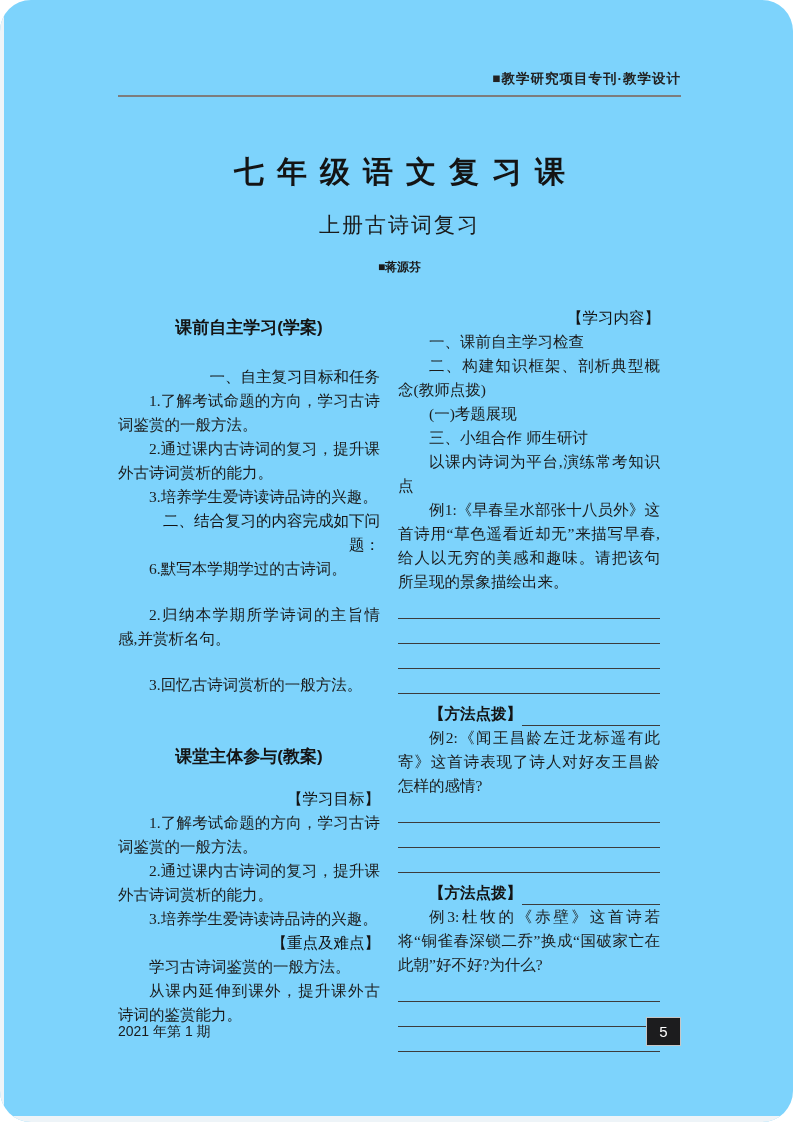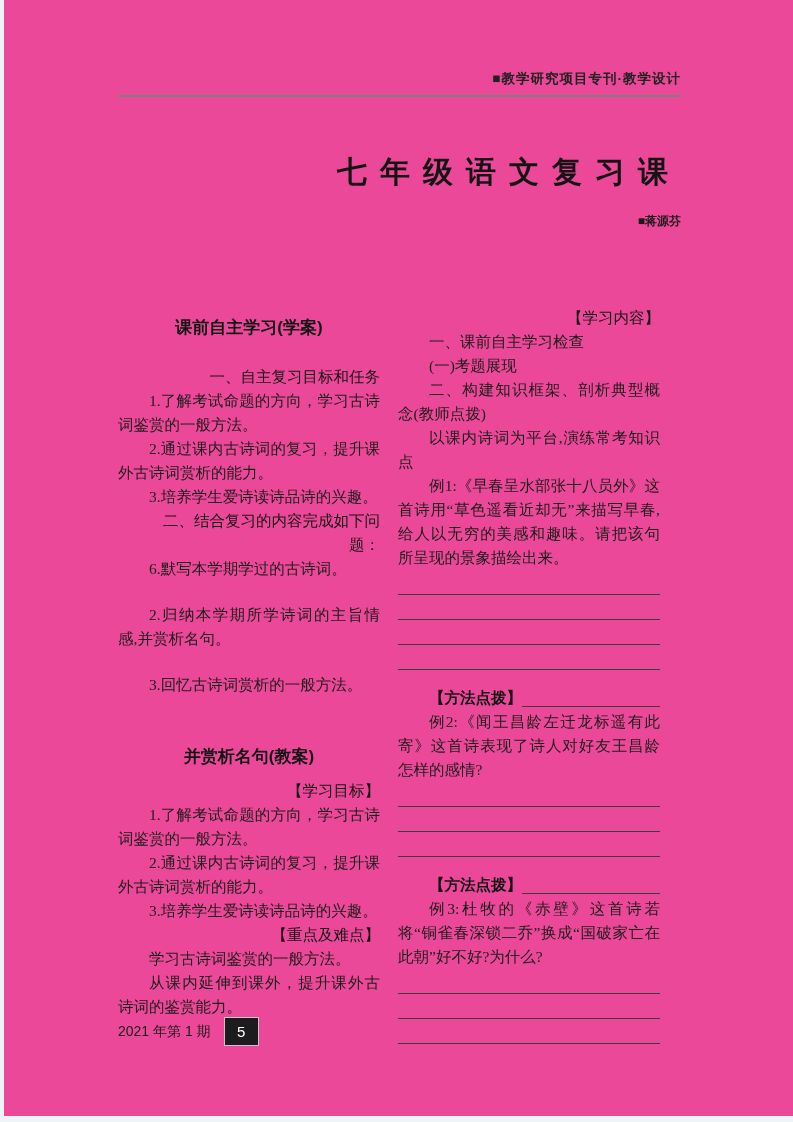--- a/index.html
+++ b/index.html
@@ -1,34 +1,35 @@
 <!DOCTYPE html>
 <html><head>
 <meta charset="utf-8">
 <style>
   html,body { margin:0; padding:0; background:#ffffff; }
   .page {
-    position:relative; width:793px; height:1122px; background:#ec4899;
+    position:relative; width:793px; height:1122px; background:#7dd3fc;
     overflow:hidden; color:#1c1c1c;
     font-family:"Liberation Serif","DejaVu Serif",serif;
+    border-radius:31px;
   }
   
   .edge-left  { position:absolute; left:0; top:0; width:4px; height:100%; background:#eef4f8; }
   .edge-bottom{ position:absolute; left:0; bottom:0; width:100%; height:6px; background:#eef4f8; }
 
   
   .journal-header {
     position:absolute; top:70px; left:118px; width:563px;
     text-align:right; font-family:"Liberation Sans","DejaVu Sans",sans-serif;
     font-size:13.5px; font-weight:600; letter-spacing:1px; color:#222;
   }
   .header-rule { position:absolute; top:95px; left:118px; width:563px; height:2px; background:#7d7d7d; }
 
   
-  .title-block { position:absolute; top:152px; left:118px; width:563px; text-align:right; }
+  .title-block { position:absolute; top:152px; left:118px; width:563px; text-align:center; }
   .page-title {
     font-family:"Liberation Sans","DejaVu Sans",sans-serif;
     font-size:30px; font-weight:bold; letter-spacing:13px; text-indent:13px;
     color:#141414; margin:0;
   }
   .page-subtitle { font-size:21px; letter-spacing:2px; margin-top:18px; color:#1a1a1a; }
   .author { font-family:"Liberation Sans","DejaVu Sans",sans-serif;
     font-size:12px; font-weight:bold; margin-top:20px; color:#1a1a1a; }
 
   
@@ -39,95 +40,97 @@
     text-align:center; font-weight:bold; font-size:17px;
     font-family:"Liberation Sans","DejaVu Sans",sans-serif; color:#141414;
   }
   .subhead {
     font-weight:normal; text-indent:2em;
     font-family:"Liberation Sans","DejaVu Sans",sans-serif; color:#141414;text-align:right;
   }
   .para { text-indent:2em; text-align:justify; }
 
   .mt8  { margin-top:25px; }
-  .mt10 { margin-top:10px; }
+  .mt10 { margin-top:18px; }
   .mt16 { margin-top:16px; }
   .mt22 { margin-top:22px; }
   .mt48 { margin-top:48px; }
 
   
   .answer-line { height:24px; border-bottom:1.5px solid #3c3c3c; }
 
   
-  .method-row { display:flex; margin-top:16px; }
+  .method-row { display:flex; align-items:flex-end; margin-top:8px; }
   .method-label {
     font-weight:bold; padding-left:2em; white-space:nowrap;
     font-family:"Liberation Sans","DejaVu Sans",sans-serif; line-height:24px; color:#141414;
   }
   .method-underline { flex:1; border-bottom:1.5px solid #3c3c3c; height:20px; }
 
   
   .footer {
     position:absolute; top:1017px; left:118px; width:563px;
-    display:flex; justify-content:flex-start; align-items:center; gap:13px;
+    display:flex; justify-content:space-between; align-items:center; gap:13px;
     font-family:"Liberation Sans","DejaVu Sans",sans-serif; font-size:14px; color:#1a1a1a;
   }
   .page-number-badge {
     width:33px; height:27px; background:#1c1c1e; color:#ffffff;
     display:flex; align-items:center; justify-content:center;
     font-size:15px; border:1px solid #c6c6c6;
   }
 </style>
 </head>
 <body>
 
 <div class="page">
   <div class="edge-left"></div>
   <div class="edge-bottom"></div>
 
   <div class="journal-header">■教学研究项目专刊·教学设计</div>
   <div class="header-rule"></div>
 
   <div class="title-block">
     <h1 class="page-title">七年级语文复习课</h1>
+    <div class="page-subtitle">上册古诗词复习</div>
     <div class="author">■蒋源芬</div>
   </div>
 
   <div class="columns">
 
     <div class="col">
       <div class="sec-heading mt16">课前自主学习(学案)</div>
 
       <div class="subhead mt8">一、自主复习目标和任务</div>
       <div class="para">1.了解考试命题的方向，学习古诗词鉴赏的一般方法。</div>
       <div class="para">2.通过课内古诗词的复习，提升课外古诗词赏析的能力。</div>
       <div class="para">3.培养学生爱诗读诗品诗的兴趣。</div>
 
       <div class="subhead">二、结合复习的内容完成如下问题：</div>
       <div class="para">6.默写本学期学过的古诗词。</div>
       <div class="para mt22">2.归纳本学期所学诗词的主旨情感,并赏析名句。</div>
       <div class="para mt22">3.回忆古诗词赏析的一般方法。</div>
 
-      <div class="sec-heading mt48">并赏析名句(教案)</div>
+      <div class="sec-heading mt48">课堂主体参与(教案)</div>
 
       <div class="subhead mt10">【学习目标】</div>
       <div class="para">1.了解考试命题的方向，学习古诗词鉴赏的一般方法。</div>
       <div class="para">2.通过课内古诗词的复习，提升课外古诗词赏析的能力。</div>
       <div class="para">3.培养学生爱诗读诗品诗的兴趣。</div>
 
       <div class="subhead">【重点及难点】</div>
       <div class="para">学习古诗词鉴赏的一般方法。</div>
       <div class="para">从课内延伸到课外，提升课外古诗词的鉴赏能力。</div>
     </div>
 
     <div class="col">
       <div class="subhead" style="margin-top:6px;">【学习内容】</div>
       <div class="para">一、课前自主学习检查</div>
+      <div class="para">二、构建知识框架、剖析典型概念(教师点拨)</div>
       <div class="para">(一)考题展现</div>
-      <div class="para">二、构建知识框架、剖析典型概念(教师点拨)</div>
+      <div class="para">三、小组合作 师生研讨</div>
       <div class="para">以课内诗词为平台,演练常考知识点</div>
 
       <div class="para">例1:《早春呈水部张十八员外》这首诗用“草色遥看近却无”来描写早春,给人以无穷的美感和趣味。请把该句所呈现的景象描绘出来。</div>
       <div class="answer-line"></div>
       <div class="answer-line"></div>
       <div class="answer-line"></div>
       <div class="answer-line"></div>
 
       <div class="method-row">
         <span class="method-label">【方法点拨】</span>

